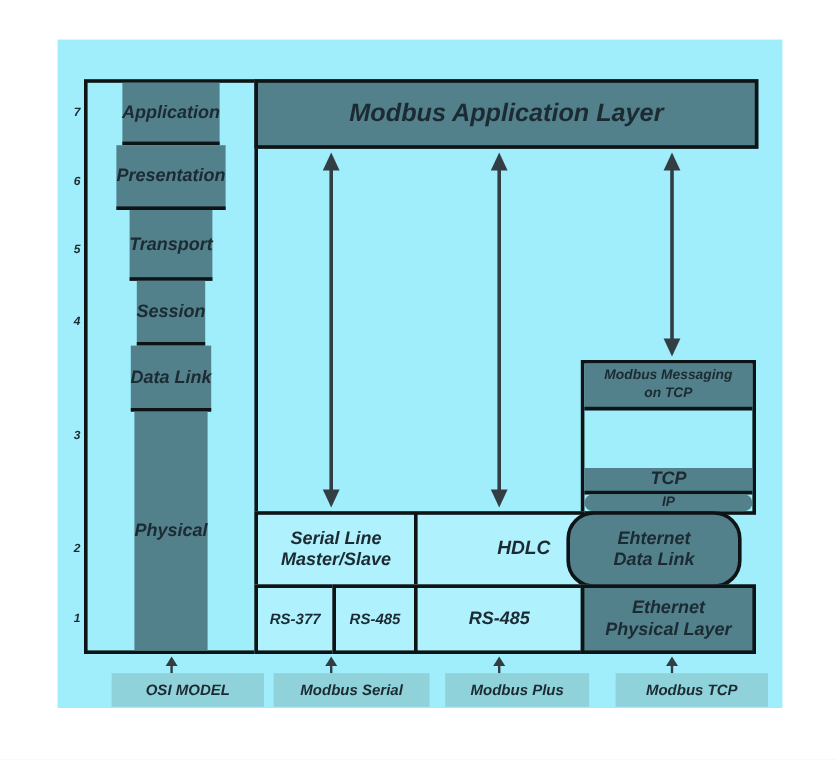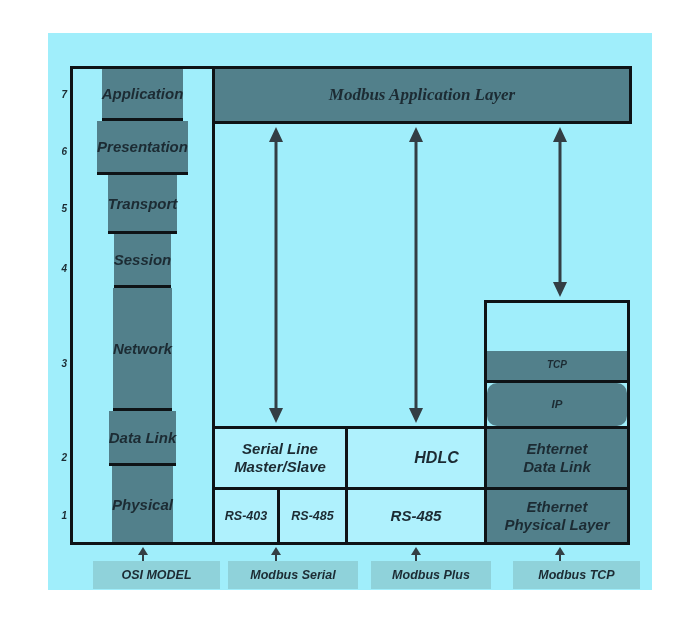--- a/index.html
+++ b/index.html
@@ -29,34 +29,34 @@
 
   
   .osi-col{position:absolute;left:22px;top:33px;width:145px;height:479px;border:3px solid var(--border);display:flex;flex-direction:column;align-items:center;}
   .osi-row{background:var(--teal);border-bottom:3px solid var(--border);display:flex;align-items:center;justify-content:center;font-size:15px;}
   .osi-row:last-child{border-bottom:none;flex:1;}
   .r7{height:52px}.r6{height:54px}.r5{height:54px}.r4{height:59px}.r3{height:123px}.r2{height:55px}
   .osi-num{position:absolute;left:0;width:19px;text-align:right;font-size:10px;height:14px;line-height:14px;}
   .n7{top:55px}.n6{top:112px}.n5{top:169px}.n4{top:229px}.n3{top:324px}.n2{top:418px}.n1{top:476px}
 
   
-  .app-layer{left:164px;top:33px;width:420px;height:58px;font-size:17px;font-family:Liberation Serif, serif;}
+  .app-layer{left:164px;top:33px;width:420px;height:58px;font-size:21px;}
 
   
   .tcp-stack{position:absolute;left:436px;top:267px;width:146px;height:129px;border:3px solid var(--border);display:flex;flex-direction:column;}
   .ts-row{background:var(--teal);border-bottom:3px solid var(--border);display:flex;align-items:center;justify-content:center;text-align:center;white-space:pre-line;line-height:1.25;}
   .ts-row:last-child{border-bottom:none;flex:1;}
   .ts-msg{height:57px;font-size:11.5px;}
-  .ts-tcp{height:32px;font-size:10px;margin-top:48px;}
+  .ts-tcp{height:32px;font-size:15px;margin-top:48px;}
   .ts-ip{font-size:11.5px;border-radius:10px;}
 
   
   .serial-line{left:164px;top:393px;width:136px;height:64px;font-size:15px;}
   .hdlc{left:297px;top:393px;width:142px;height:64px;font-size:16px;padding-left:41px;}
-  .eth-dl{left:436px;top:393px;width:146px;height:64px;font-size:15px;}
+  .eth-dl{left:424px;top:393px;width:146px;height:64px;font-size:15px;border-radius:23px;}
   .rs232{left:164px;top:454px;width:68px;height:58px;font-size:12.5px;}
   .rs485a{left:229px;top:454px;width:71px;height:58px;font-size:12.5px;}
   .rs485b{left:297px;top:454px;width:142px;height:58px;font-size:15px;}
   .eth-pl{left:436px;top:454px;width:146px;height:58px;font-size:15px;}
 
   
   .dbl-arrow{position:absolute;width:16px;}
   .a1{left:220px;top:94px;height:296px;}
   .a2{left:360px;top:94px;height:296px;}
   .a3{left:504px;top:94px;height:170px;}
@@ -89,21 +89,20 @@
   <div class="osi-num n4">4</div>
   <div class="osi-num n3">3</div>
   <div class="osi-num n2">2</div>
   <div class="osi-num n1">1</div>
 
   <div class="osi-col">
     <div class="osi-row r7">Application</div>
     <div class="osi-row r6">Presentation</div>
     <div class="osi-row r4">Transport</div>
     <div class="osi-row r5">Session</div>
-    <div class="osi-row r3">Network</div>
     <div class="osi-row r2">Data Link</div>
     <div class="osi-row">Physical</div>
   </div>
 
   <div class="box teal app-layer">Modbus Application Layer</div>
 
   <div class="dbl-arrow a1">
     <div class="head-top"></div>
     <div class="stem"></div>
     <div class="head-bot"></div>
@@ -113,31 +112,33 @@
     <div class="stem"></div>
     <div class="head-bot"></div>
   </div>
   <div class="dbl-arrow a3">
     <div class="head-top"></div>
     <div class="stem"></div>
     <div class="head-bot"></div>
   </div>
 
   <div class="tcp-stack">
+    <div class="ts-row ts-msg">Modbus Messaging
+on TCP</div>
     <div class="ts-row ts-tcp">TCP</div>
     <div class="ts-row ts-ip">IP</div>
   </div>
 
   <div class="box light serial-line">Serial Line
 Master/Slave</div>
   <div class="box light hdlc">HDLC</div>
   <div class="box teal eth-dl">Ehternet
 Data Link</div>
 
-  <div class="box light rs232">RS-403</div>
+  <div class="box light rs232">RS-377</div>
   <div class="box light rs485a">RS-485</div>
   <div class="box light rs485b">RS-485</div>
   <div class="box teal eth-pl">Ethernet
 Physical Layer</div>
 
   <div class="sm-arrow u1">
     <div class="head"></div>
     <div class="stem"></div>
   </div>
   <div class="sm-arrow u2">

